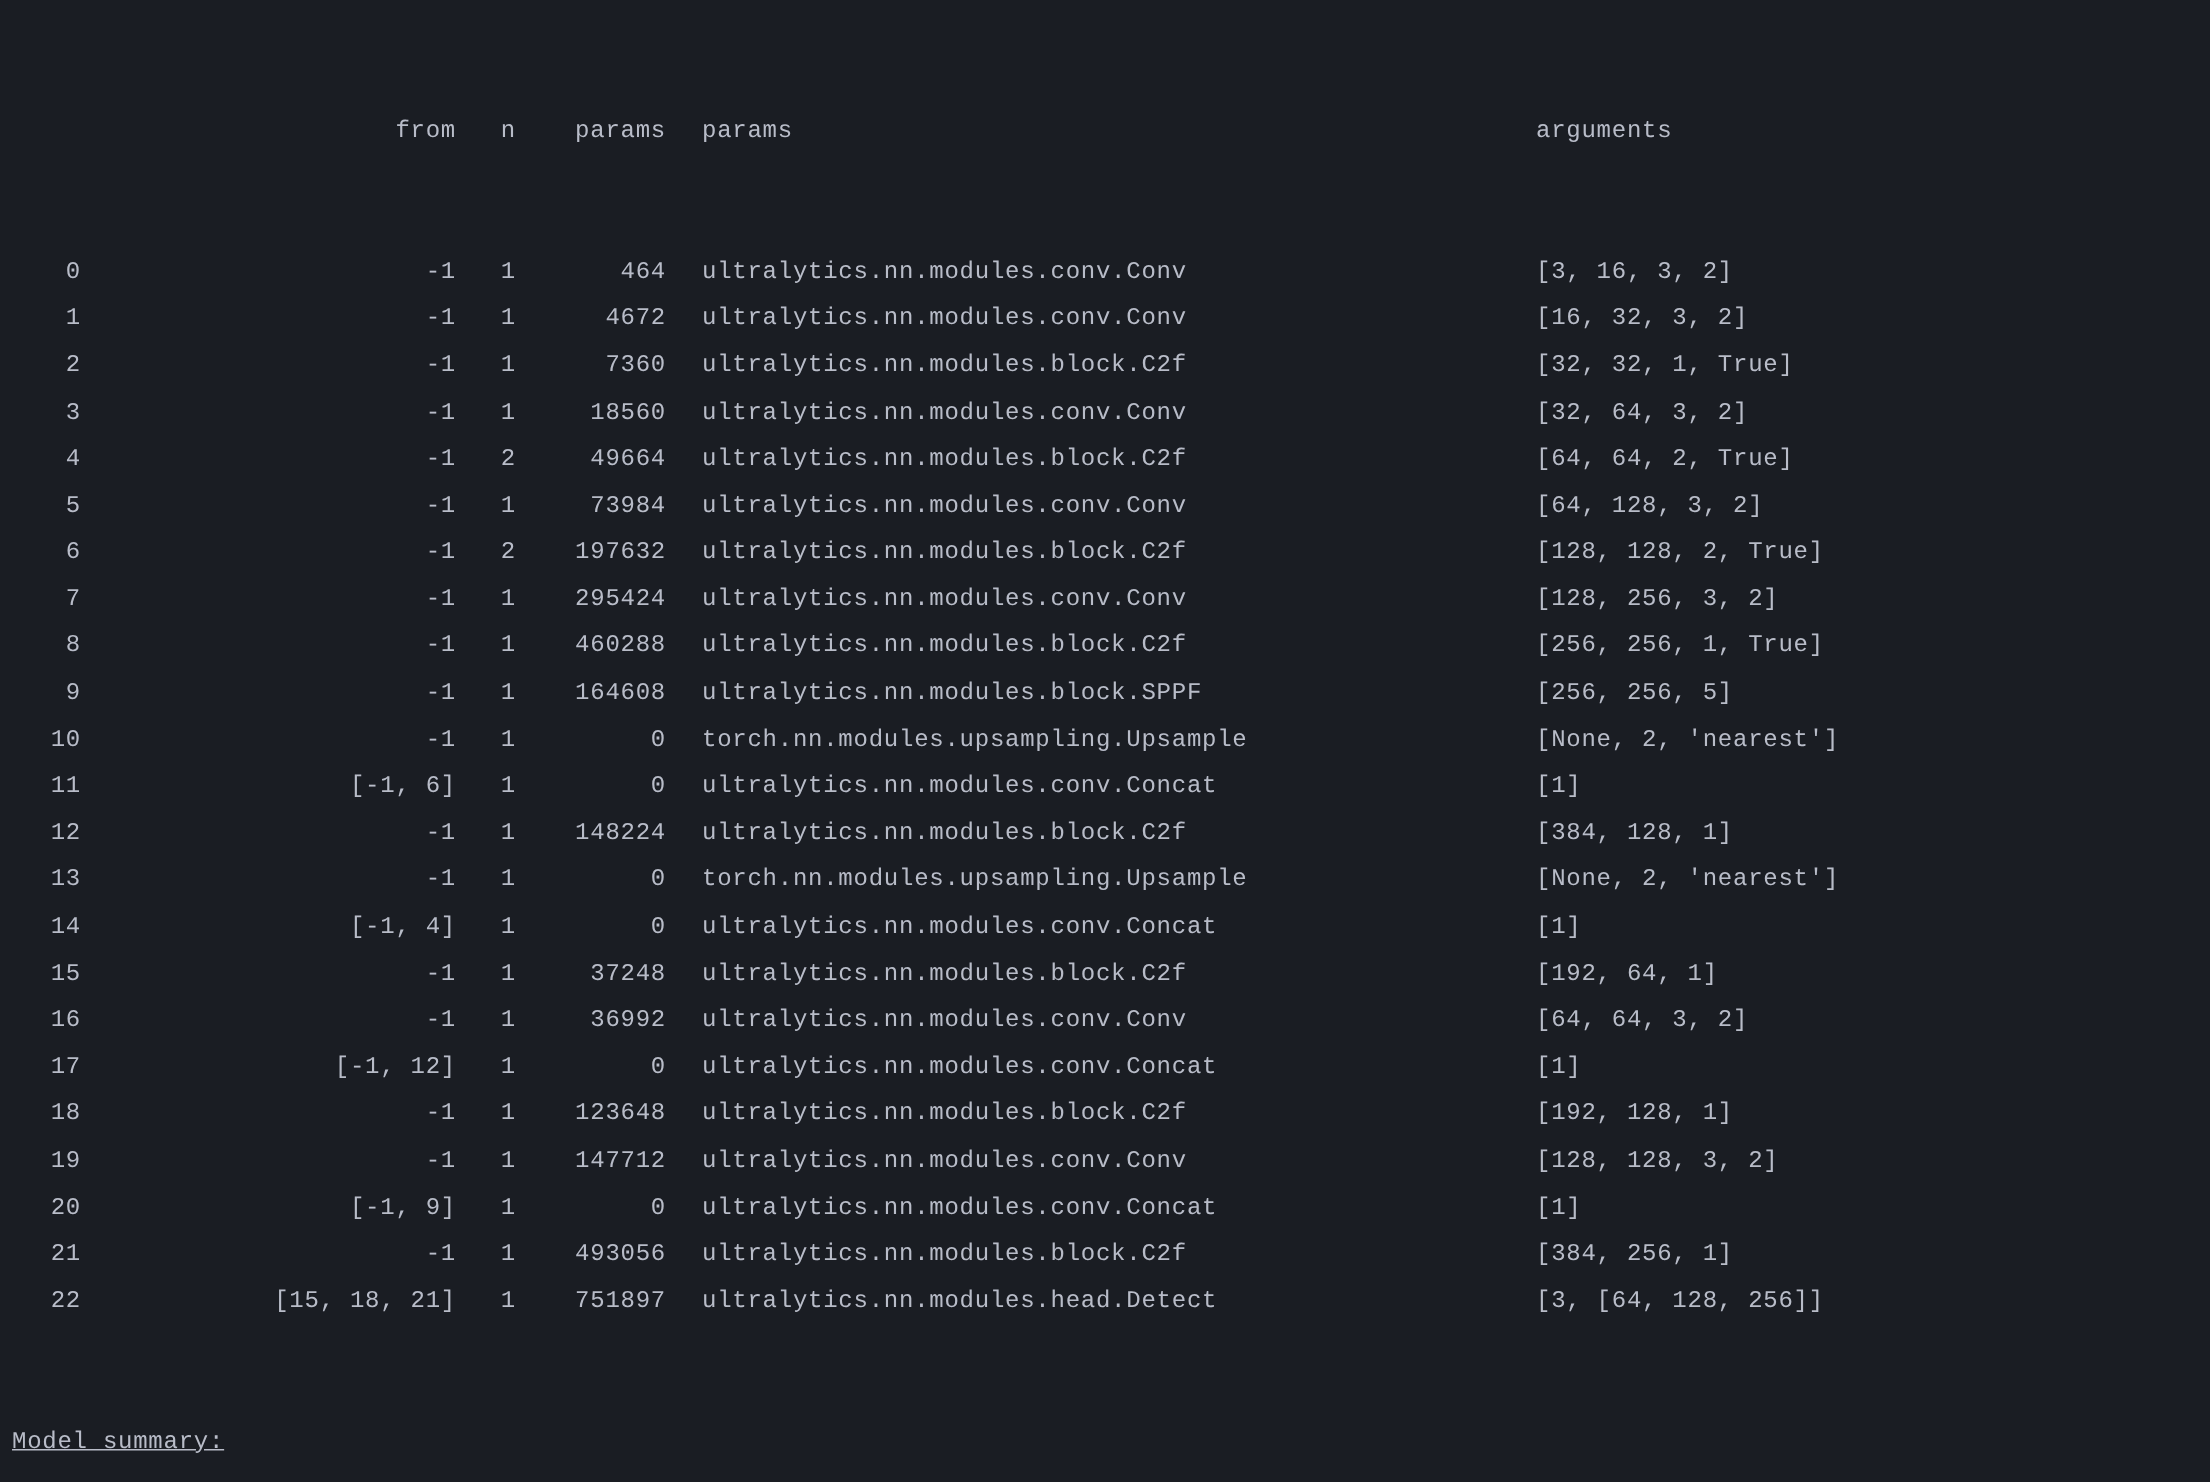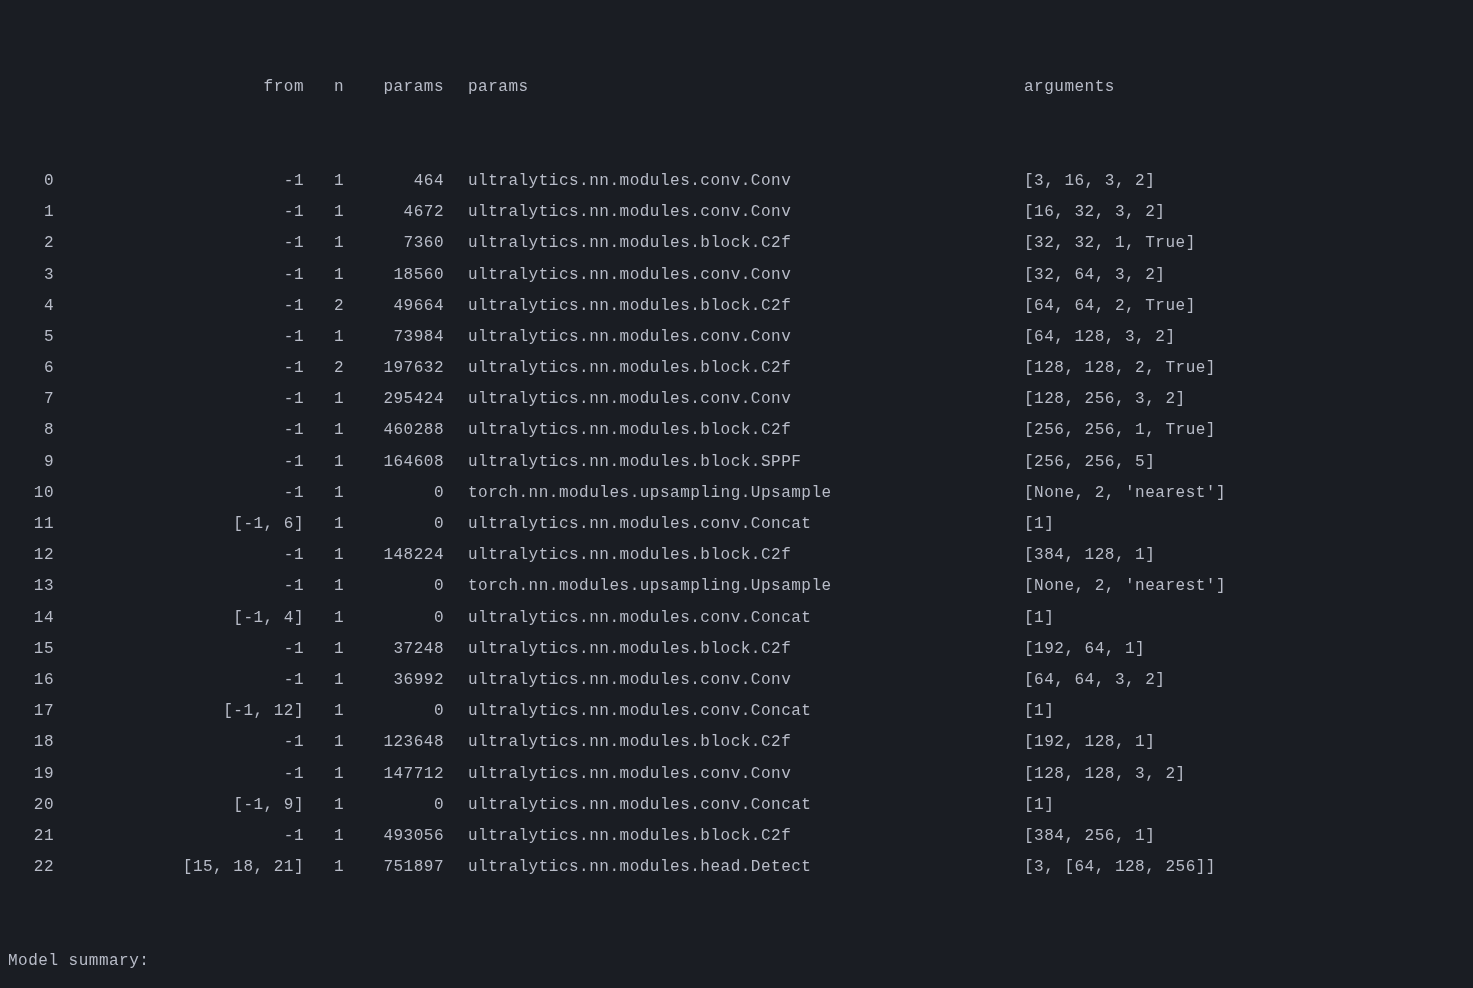--- a/index.html
+++ b/index.html
@@ -52,20 +52,21 @@
       padding-left: 0px;
       text-align: center;
       flex-shrink: 0;
     }
     .header-row {
       display: flex;
     }
     .summary-row {
       display: flex;
       align-items: center;
+      text-decoration: underline;
     }
     .summary-label {
       padding-right: 8px;
     }
     .highlight-box {
       border: 2px solid #e83e3e;
       border-radius: 4px;
       padding: 0px 6px;
       display: inline-block;
     }

